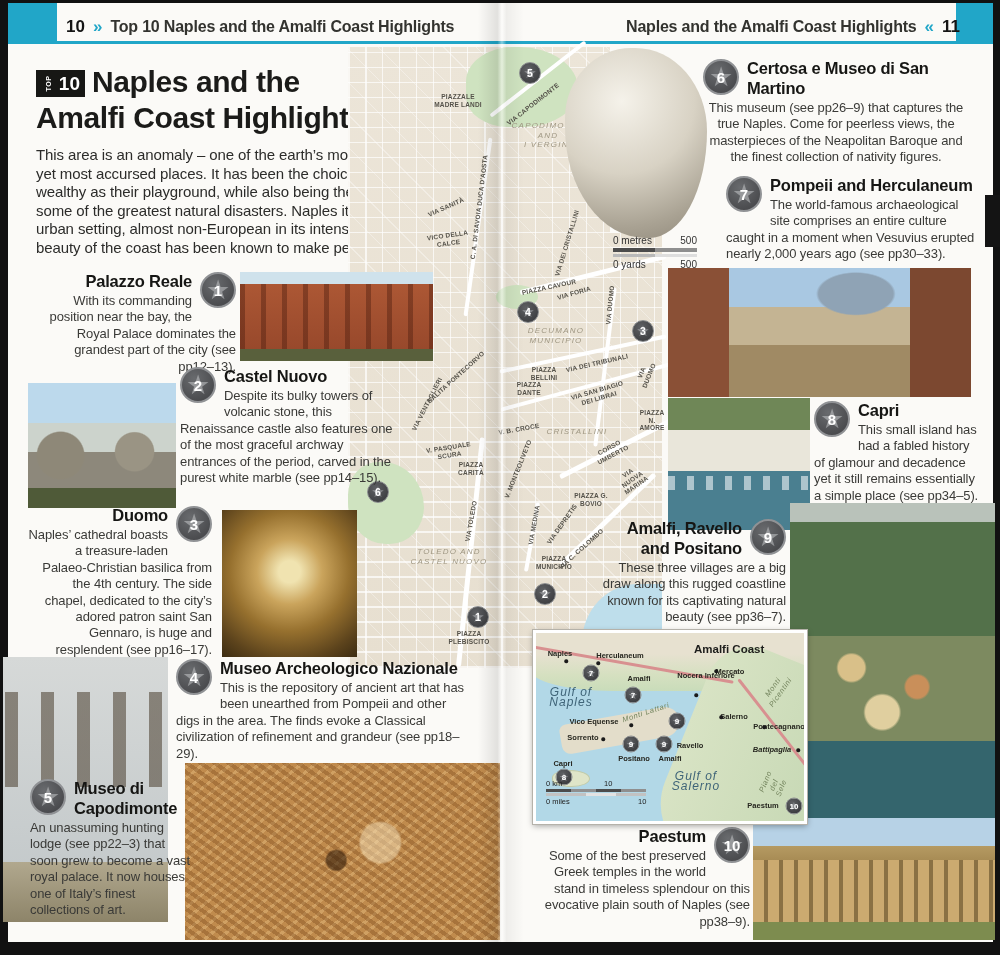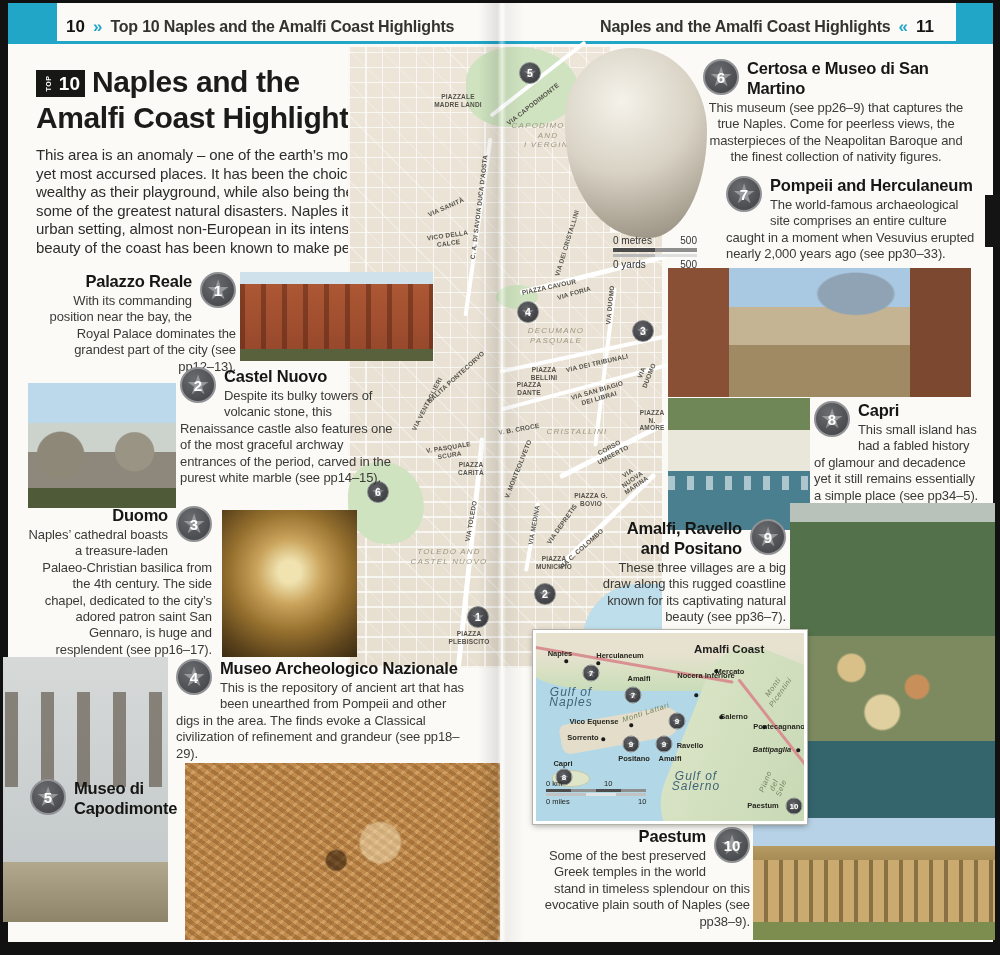--- a/index.html
+++ b/index.html
@@ -7,21 +7,21 @@
         font-family:"Liberation Sans", sans-serif;}
   .paper{position:absolute;left:8px;top:3px;right:7px;bottom:13px;background:#fbfaf7;}
 
   
   .corner-sq{position:absolute;top:3px;height:41px;background:#21a6c8;}
   .corner-sq.l{left:8px;width:49px;}
   .corner-sq.r{right:7px;width:37px;}
   .runrule{position:absolute;top:41px;left:57px;right:44px;height:3px;background:#21a6c8;}
   .runhead{position:absolute;top:17px;font-size:16px;color:#272725;display:flex;gap:8px;align-items:baseline;}
   .runhead.l{left:66px;}
-  .runhead.r{right:66px;justify-content:center;}
+  .runhead.r{right:40px;justify-content:center;}
   .pgnum{font-weight:bold;color:#151515;font-size:17px;}
   .arrows{color:#21a6c8;font-weight:bold;font-size:17px;}
   .rh-title{font-weight:bold;color:#33332f;letter-spacing:-0.2px;}
 
   
   .top10{position:absolute;left:36px;top:70px;width:49px;height:27px;background:#171715;
          display:flex;align-items:center;justify-content:center;gap:2px;}
   .top10 .t{color:#fff;font-size:7px;font-weight:bold;letter-spacing:.5px;transform:rotate(-90deg);}
   .top10 .n{color:#fff;font-size:19px;font-weight:bold;}
   .main-title{position:absolute;left:36px;top:64px;width:430px;font-size:30px;line-height:36px;
@@ -231,21 +231,21 @@
 I VERGINI</span>
         <span class="ml s" style="left: 98px; top: 160px; --r: -24deg;">VIA SANITÀ</span>
         <span class="ml p" style="left: 100px; top: 192px; --r: -8deg;">VICO DELLA
 CALCE</span>
         <span class="ml s" style="left: 131px; top: 160px; --r: -83deg;">C. A. DI SAVOIA DUCA D'AOSTA</span>
         <span class="ml s" style="left: 219px; top: 196px; --r: -73deg;">VIA DEI CRISTALLINI</span>
         <span class="ml s" style="left: 201px; top: 240px; --r: -12deg;">PIAZZA CAVOUR</span>
         <span class="ml s" style="left: 226px; top: 246px; --r: -16deg;">VIA FORIA</span>
         <span class="ml s" style="left: 262px; top: 258px; --r: -84deg;">VIA DUOMO</span>
         <span class="ml d" style="left: 208px; top: 288px;">DECUMANO
-PASQUALE</span>
+MUNICIPIO</span>
         <span class="ml p" style="left: 196px; top: 326px;">PIAZZA
 BELLINI</span>
         <span class="ml s" style="left: 249px; top: 316px; --r: -13deg;">VIA DEI TRIBUNALI</span>
         <span class="ml s" style="left: 250px; top: 347px; --r: -16deg;">VIA SAN BIAGIO DEI LIBRAI</span>
         <span class="ml s" style="left: 297px; top: 327px; --r: -68deg;">VIA DUOMO</span>
         <span class="ml p" style="left: 181px; top: 341px;">PIAZZA
 DANTE</span>
         <span class="ml s" style="left: 171px; top: 382px; --r: -10deg;">V. B. CROCE</span>
         <span class="ml d" style="left: 229px; top: 385px;">CRISTALLINI</span>
         <span class="ml p" style="left: 304px; top: 373px;">PIAZZA
@@ -366,20 +366,21 @@
       </div>
     <h3>Museo Archeologico Nazionale</h3>
     <p>This is the repository of ancient art that has been unearthed from Pompeii and other digs in the area. The finds evoke a Classical civilization of refinement and grandeur (see pp18–29).</p>
   </div>
   <div class="hl hl5">
     <div class="hbadge">
         <span class="hb-star">★</span>
         <span class="hb-num">5</span>
       </div>
     <h3>Museo di Capodimonte</h3>
+    <p>An unassuming hunting lodge (see pp22–3) that soon grew to become a vast royal palace. It now houses one of Italy’s finest collections of art.</p>
   </div>
   <div class="hl hl6">
     <div class="hbadge">
         <span class="hb-star">★</span>
         <span class="hb-num">6</span>
       </div>
     <h3>Certosa e Museo di San Martino</h3>
     <p>This museum (see pp26–9) that captures the true Naples. Come for peerless views, the masterpieces of the Neapolitan Baroque and the finest collection of nativity figures.</p>
   </div>
   <div class="hl hl7">

